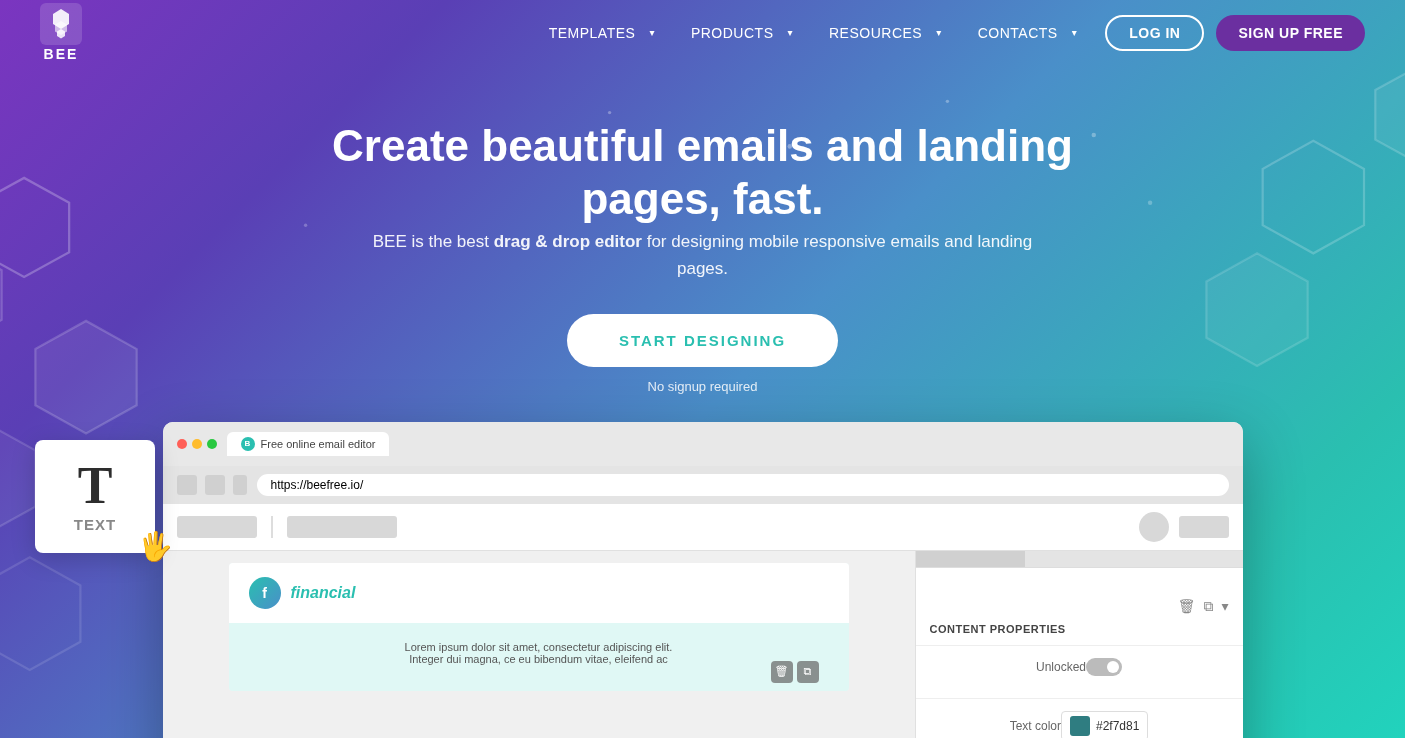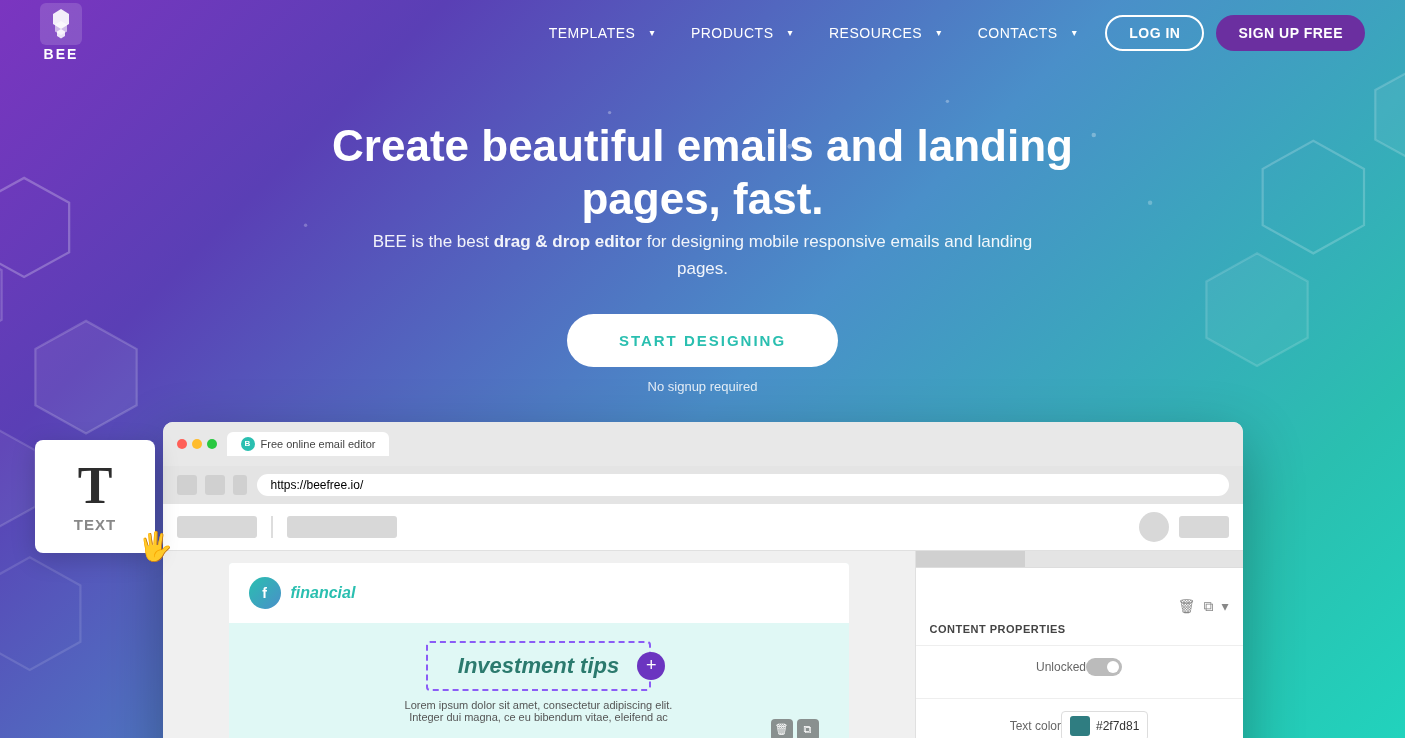--- a/index.html
+++ b/index.html
@@ -547,24 +547,20 @@
     <div class="editor-area">
 
       <div class="editor-canvas">
 
         <div class="email-preview">
           <div class="email-header">
             <div class="email-logo">f</div>
             <span class="email-brand">financial</span>
           </div>
           <div class="email-body">
-            <div class="email-heading-box">
-              <div class="email-heading-text">Investment tips</div>
-              <div class="email-heading-plus">+</div>
-            </div>
             <p class="email-body-text">Lorem ipsum dolor sit amet, consectetur adipiscing elit. Integer dui magna, ce eu bibendum vitae, eleifend ac</p>
             <div class="email-action-icons">
               <div class="email-action-icon">🗑</div>
               <div class="email-action-icon">⧉</div>
             </div>
           </div>
         </div>
       </div>
 
       <div class="editor-panel">

